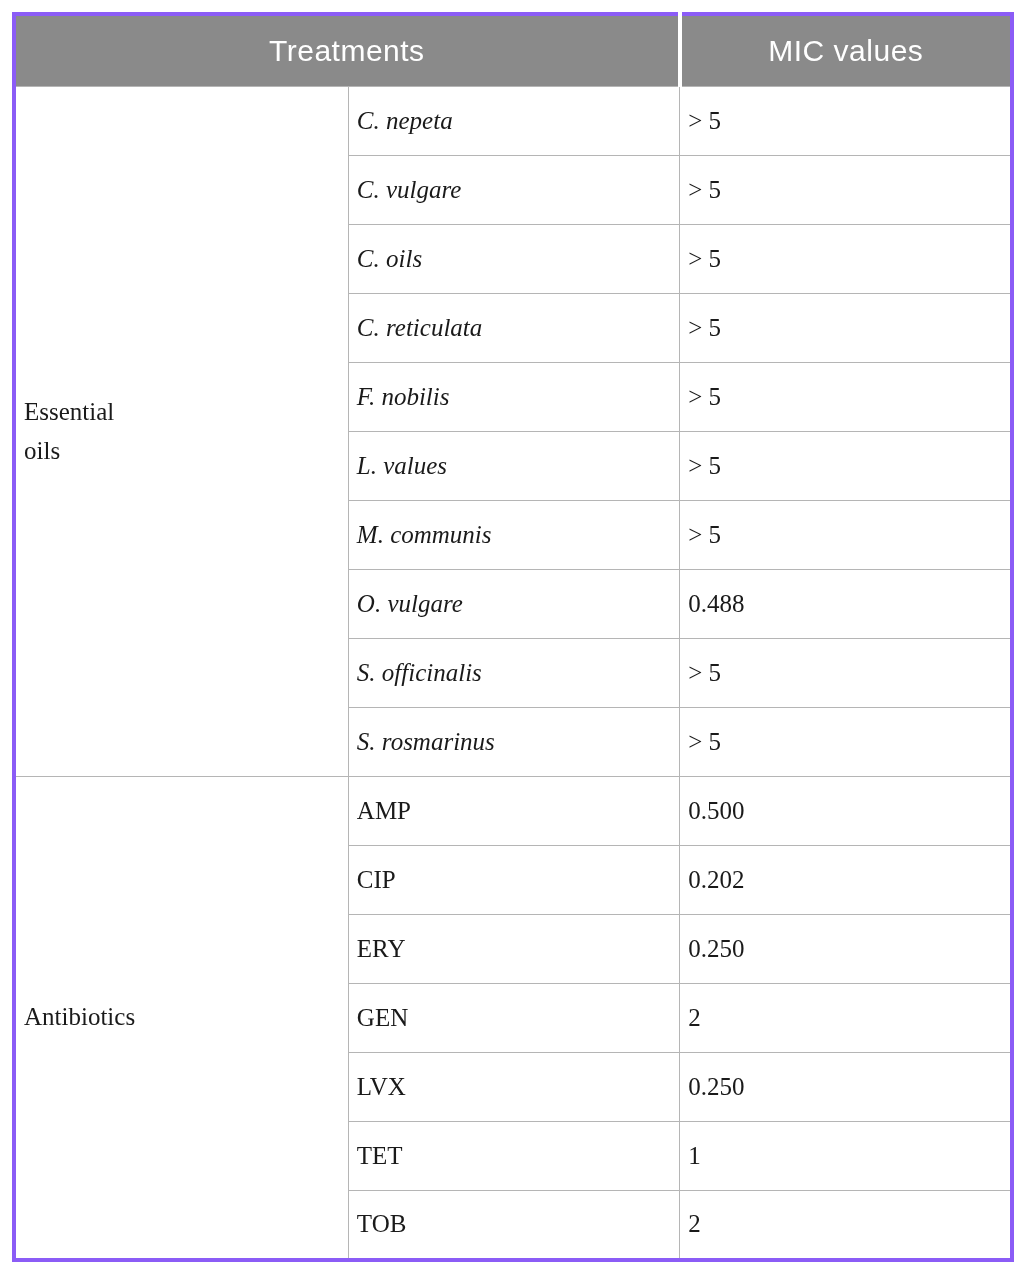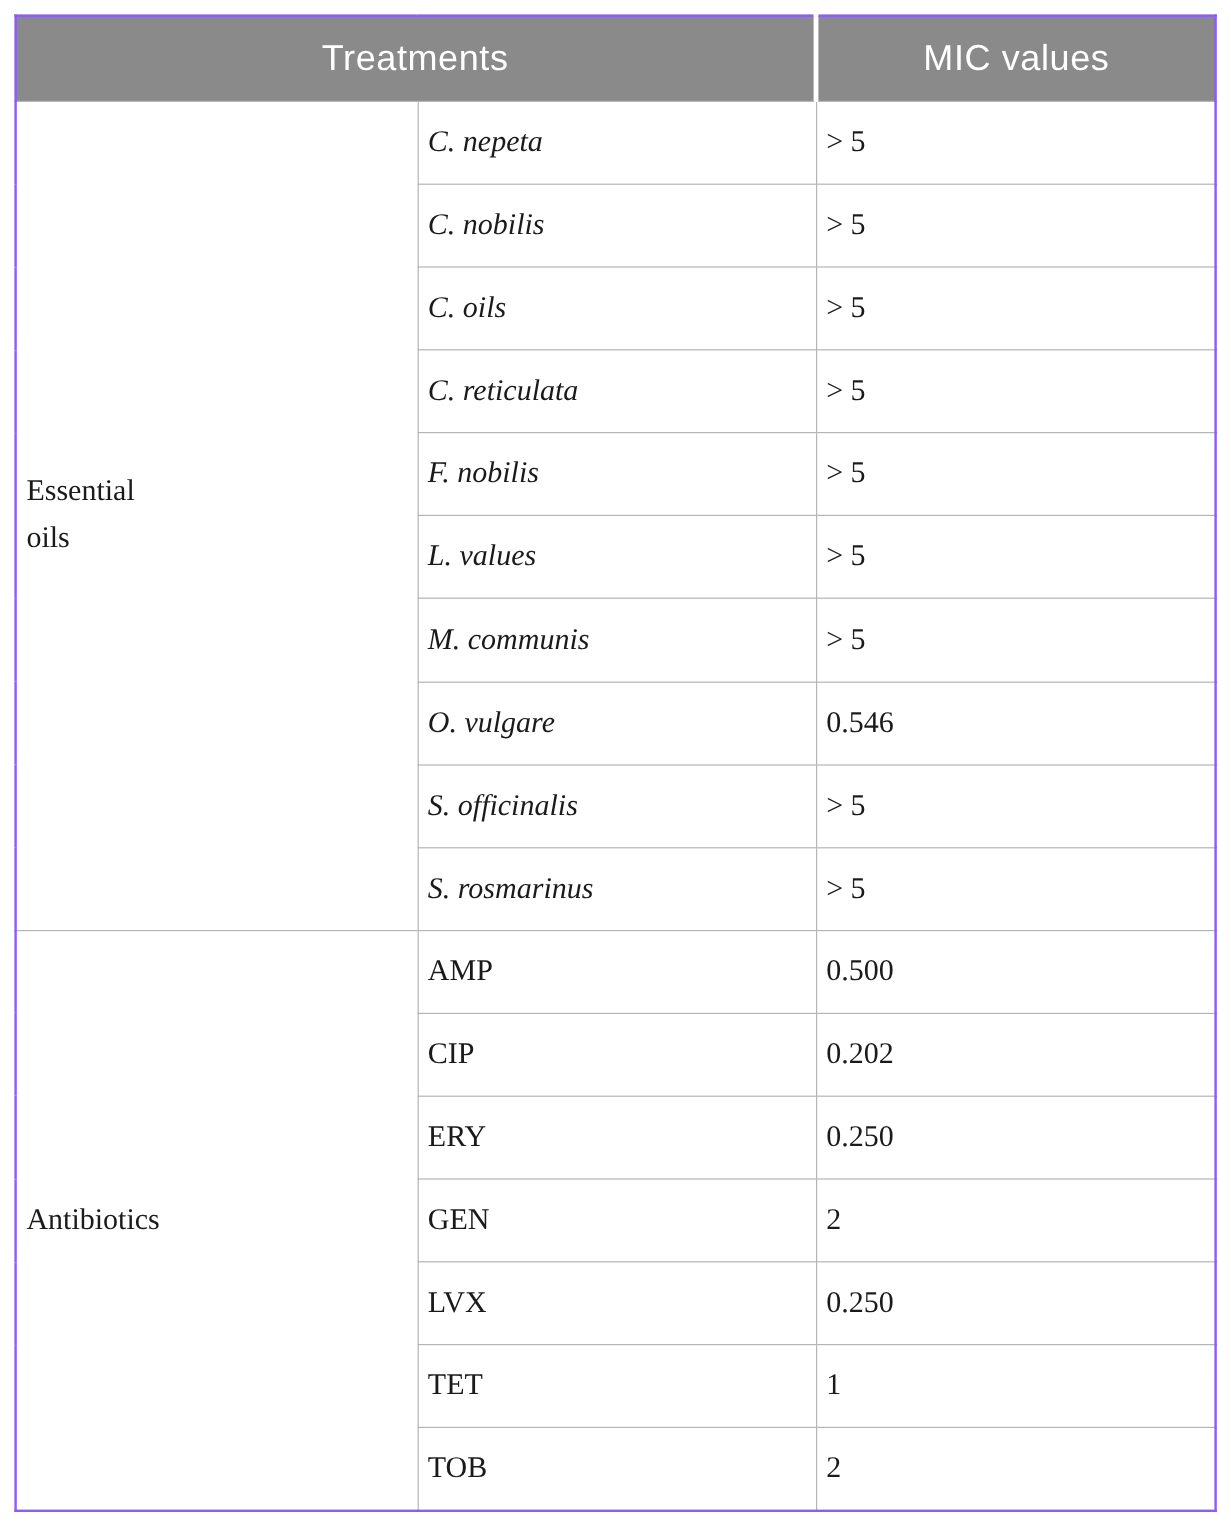--- a/index.html
+++ b/index.html
@@ -13,21 +13,21 @@
     height: 1272px;
     box-sizing: border-box;
     padding: 12px;
     background: #ffffff;
   }
   table.mic-table {
     width: 100%;
     height: 100%;
     border-collapse: collapse;
     table-layout: fixed;
-    border: 2px solid #8b5cf6;
+    border: 4px solid #8b5cf6;
     padding-left: 32px;
   }
   th {
     background: #8a8a8a;
     color: #ffffff;
     font-family: "Liberation Sans", sans-serif;
     font-weight: 400;
     font-size: 30px;
     letter-spacing: 0.5px;
     height: 70px;
@@ -79,21 +79,21 @@
     <tbody>
         <tr>
           <td rowspan="10" class="category-cell">
             <div>Essential</div>
             <div>oils</div>
           </td>
           <td class="name-cell italic">C. nepeta</td>
           <td class="value-cell">&gt; 5</td>
         </tr>
         <tr>
-          <td class="name-cell italic">C. nobilis</td>
+          <td class="name-cell italic">C. vulgare</td>
           <td class="value-cell">&gt; 5</td>
         </tr>
         <tr>
           <td class="name-cell italic">C. oils</td>
           <td class="value-cell">&gt; 5</td>
         </tr>
         <tr>
           <td class="name-cell italic">C. reticulata</td>
           <td class="value-cell">&gt; 5</td>
         </tr>
@@ -104,21 +104,21 @@
         <tr>
           <td class="name-cell italic">L. values</td>
           <td class="value-cell">&gt; 5</td>
         </tr>
         <tr>
           <td class="name-cell italic">M. communis</td>
           <td class="value-cell">&gt; 5</td>
         </tr>
         <tr>
           <td class="name-cell italic">O. vulgare</td>
-          <td class="value-cell">0.546</td>
+          <td class="value-cell">0.488</td>
         </tr>
         <tr>
           <td class="name-cell italic">S. officinalis</td>
           <td class="value-cell">&gt; 5</td>
         </tr>
         <tr>
           <td class="name-cell italic">S. rosmarinus</td>
           <td class="value-cell">&gt; 5</td>
         </tr>
         <tr>

